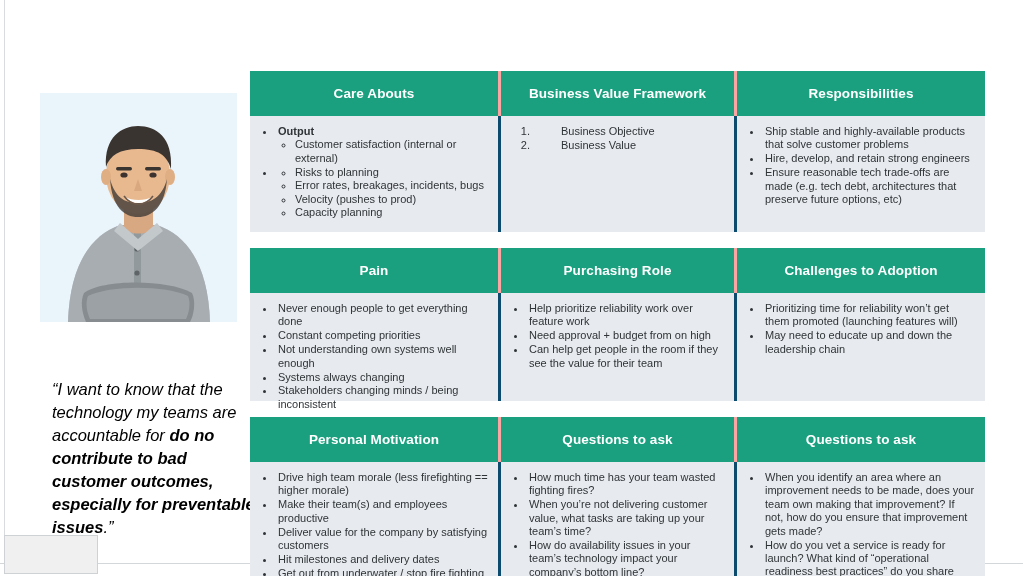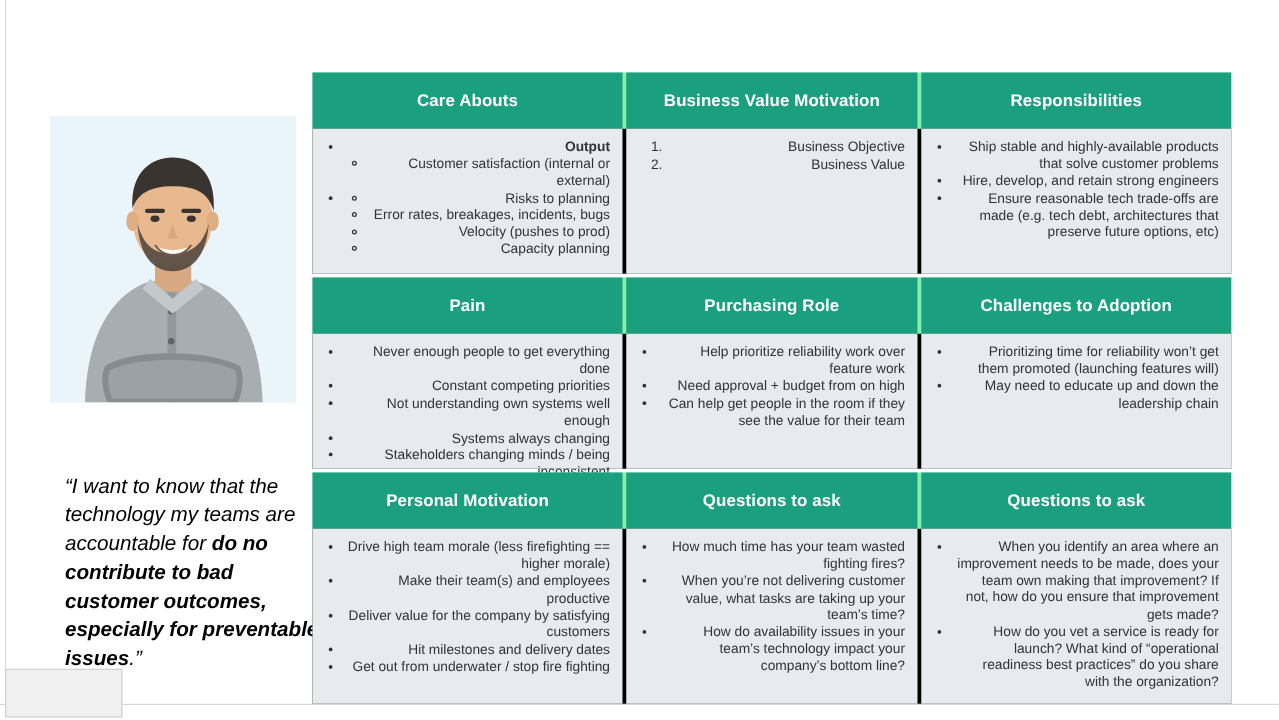--- a/index.html
+++ b/index.html
@@ -67,29 +67,29 @@
   
   .grid{
     position:absolute;left:250px;top:58px;
     width:735px;
     display:flex;flex-direction:column;
     gap:3px;
   }
   .band{display:flex;flex-direction:column;}
   .band-head{
     display:flex;
-    background:#86efac;
+    background:#fca5a5;
     height:45px;
     gap:3px;
+    margin-top:13px;
   }
   .band-body{
     display:flex;
-    background:#000000;
+    background:#0c4a6e;
     gap:3px;
-    text-align:right;
   }
   .hcell{
     flex:0 0 auto;
     display:flex;align-items:center;justify-content:center;
     color:#ffffff;
     font-size:13.5px;
     font-weight:bold;
     background:#1aa07e;
     letter-spacing:0.1px;
     text-align:center;
@@ -185,21 +185,21 @@
     <span>“I want to know that the technology my teams are accountable for </span><b>do no contribute to bad customer outcomes, especially for preventable issues</b><span>.”</span>
   </div>
 
   <div class="notes-box"></div>
 
   <div class="grid">
 
     <div class="band band-1">
       <div class="band-head">
         <div class="hcell c1">Care Abouts</div>
-        <div class="hcell c2">Business Value Motivation</div>
+        <div class="hcell c2">Business Value Framework</div>
         <div class="hcell c3">Responsibilities</div>
       </div>
       <div class="band-body">
         <div class="bcell c1">
           <ul class="l1">
             <li class="b">
               <span>Output</span>
               <ul class="l2">
                 <li style="font-weight:normal">Customer satisfaction (internal or external)</li>
               </ul>

